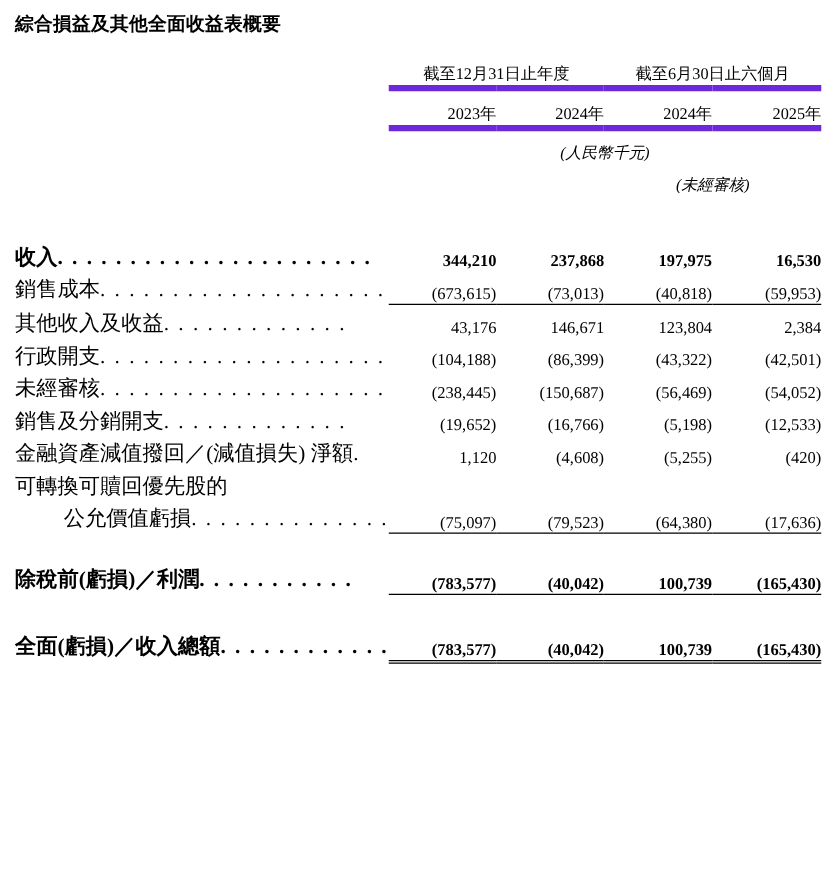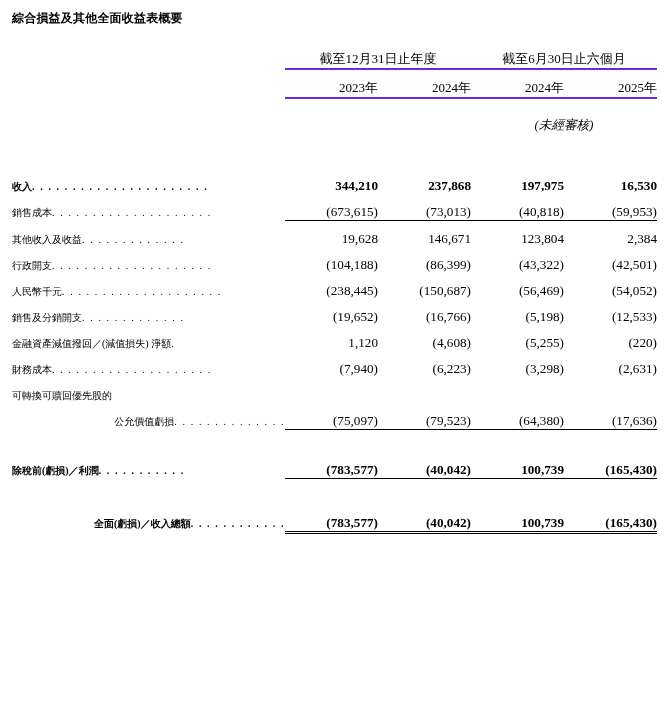--- a/index.html
+++ b/index.html
@@ -18,21 +18,21 @@
   .page {
     position: relative;
     width: 669px;
     height: 717px;
     box-sizing: border-box;
   }
   .doc-title {
     position: absolute;
     left: 12px;
     top: 10px;
-    font-size: 12px;
+    font-size: 15px;
     font-weight: bold;
     letter-spacing: 0.2px;
   }
   table.fin {
     position: absolute;
     left: 12px;
     top: 50px;
     width: 645px;
     border-collapse: collapse;
     font-size: 13.2px;
@@ -67,27 +67,27 @@
     white-space: nowrap;
   }
   .hdr-note {
     text-align: center;
     font-style: italic;
     font-size: 12.6px;
     white-space: nowrap;
   }
 
   .group-rule {
-    border-bottom: 2px solid #6d28d9;
+    border-bottom: 5px solid #6d28d9;
   }
   .row-h { height: 26px; }
 
   .label {
     white-space: nowrap;
-    font-size: 10px;
+    font-size: 17px;
     padding-right: 6px;
     overflow: hidden;
   }
   .label .dots {
     letter-spacing: 1.6px;
   }
   .label.bold, .num.bold { font-weight: bold; }
   .indent { padding-left: 22px; text-align: right; }
   .gap-row td { height: 16px; }
   .small-gap td { height: 9px; }
@@ -129,20 +129,24 @@
       <td class="hdr-year group-rule">2023年</td>
       <td class="hdr-year group-rule">2024年</td>
       <td class="hdr-year group-rule">2024年</td>
       <td class="hdr-year group-rule">2025年</td>
     </tr>
 
     <tr class="small-gap">
           <td colspan="5"></td>
         </tr>
 
+    <tr>
+      <td></td>
+      <td class="hdr-note" colspan="4">(人民幣千元)</td>
+    </tr>
 
     <tr class="small-gap">
           <td colspan="5"></td>
         </tr>
 
     <tr>
       <td></td>
       <td class="hdr-note" colspan="2"></td>
       <td class="hdr-note" colspan="2">(未經審核)</td>
     </tr>
@@ -177,39 +181,39 @@
       <td class="num"></td>
       <td class="num"></td>
       <td class="num"></td>
     </tr>
 
 
     <tr class="row-h">
       <td class="label">
         <span>其他收入及收益</span><span class="dots">. . . . . . . . . . . . .</span>
       </td>
-      <td class="num">19,628</td>
+      <td class="num">43,176</td>
       <td class="num">146,671</td>
       <td class="num">123,804</td>
       <td class="num">2,384</td>
     </tr>
 
     <tr class="row-h">
       <td class="label">
         <span>行政開支</span><span class="dots">. . . . . . . . . . . . . . . . . . . .</span>
       </td>
       <td class="num">(104,188)</td>
       <td class="num">(86,399)</td>
       <td class="num">(43,322)</td>
       <td class="num">(42,501)</td>
     </tr>
 
     <tr class="row-h">
       <td class="label">
-        <span>人民幣千元</span><span class="dots">. . . . . . . . . . . . . . . . . . . .</span>
+        <span>未經審核</span><span class="dots">. . . . . . . . . . . . . . . . . . . .</span>
       </td>
       <td class="num">(238,445)</td>
       <td class="num">(150,687)</td>
       <td class="num">(56,469)</td>
       <td class="num">(54,052)</td>
     </tr>
 
     <tr class="row-h">
       <td class="label">
         <span>銷售及分銷開支</span><span class="dots">. . . . . . . . . . . . .</span>
@@ -220,33 +224,24 @@
       <td class="num">(12,533)</td>
     </tr>
 
     <tr class="row-h">
       <td class="label">
         <span>金融資產減值撥回／(減值損失) 淨額</span><span class="dots">.</span>
       </td>
       <td class="num">1,120</td>
       <td class="num">(4,608)</td>
       <td class="num">(5,255)</td>
-      <td class="num">(220)</td>
-    </tr>
-
-
-    <tr class="row-h">
-      <td class="label">
-        <span>財務成本</span><span class="dots">. . . . . . . . . . . . . . . . . . . .</span>
-      </td>
-      <td class="num">(7,940)</td>
-      <td class="num">(6,223)</td>
-      <td class="num">(3,298)</td>
-      <td class="num">(2,631)</td>
-    </tr>
+      <td class="num">(420)</td>
+    </tr>
+
+
 
     <tr class="row-h">
       <td class="label">
         <span>可轉換可贖回優先股的</span>
       </td>
       <td class="num"></td>
       <td class="num"></td>
       <td class="num"></td>
       <td class="num"></td>
     </tr>

